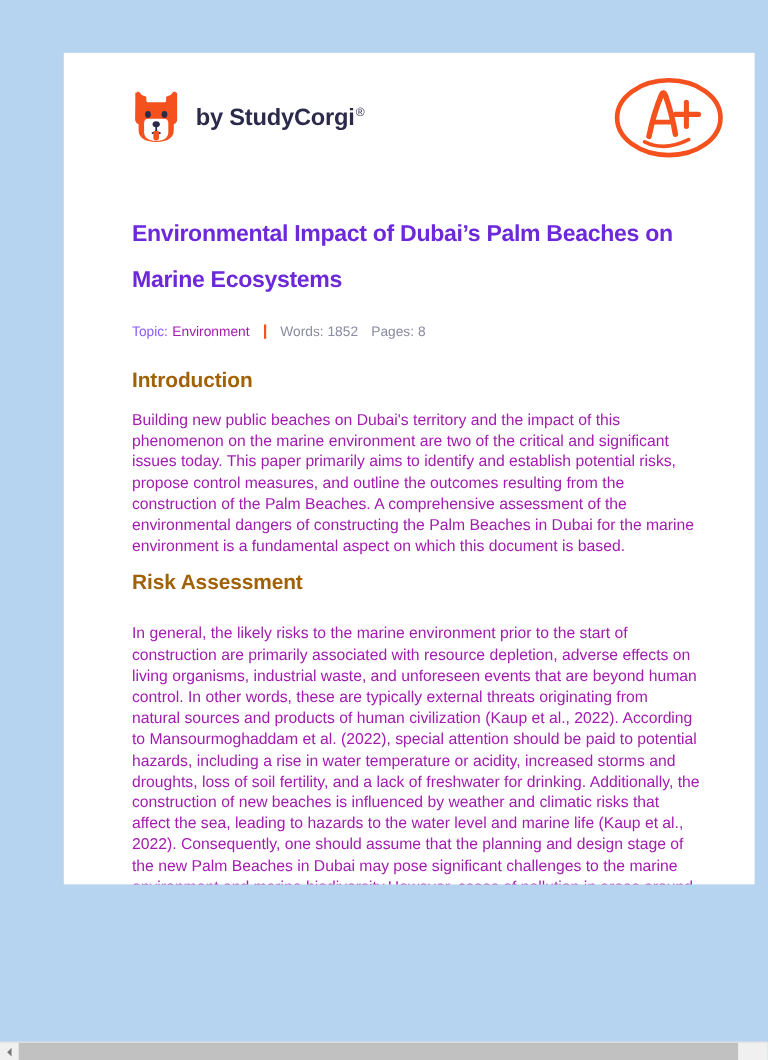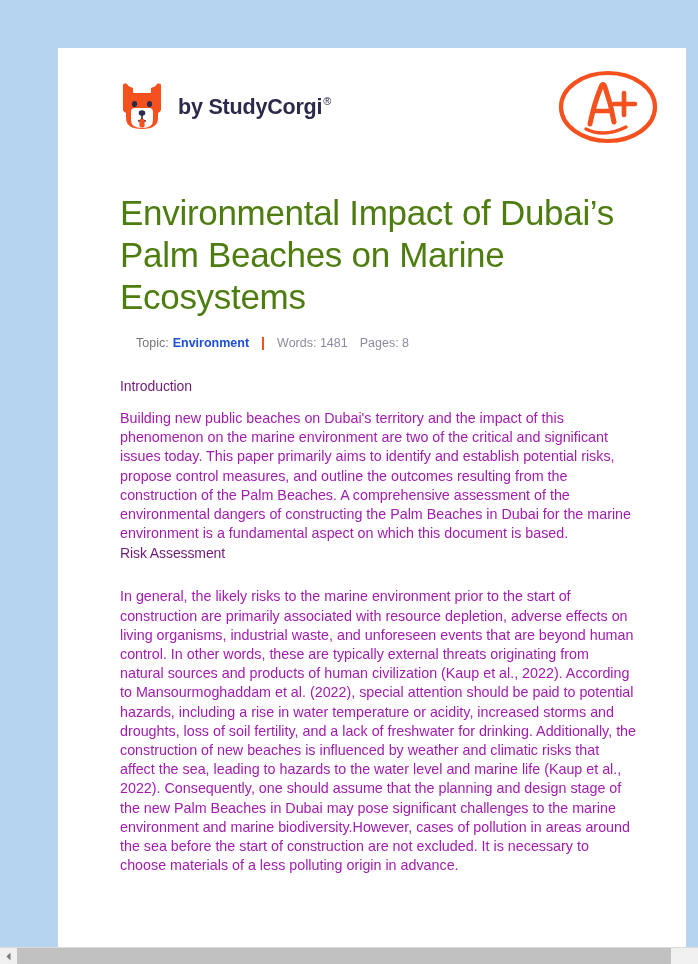--- a/index.html
+++ b/index.html
@@ -20,21 +20,21 @@
     background: #b6d3f0;
     overflow: hidden;
   }
 
   
   #sheet {
     position: absolute;
     left: 58px;
     top: 48px;
     width: 628px;
-    height: 900px;
+    height: 756px;
     background: #ffffff;
     overflow: hidden;
   }
 
   .inner {
     padding: 0 12px 0 62px;
   }
 
   
   .brand-row {
@@ -66,63 +66,63 @@
     vertical-align: super;
     font-weight: 500;
     margin-left: 1px;
   }
 
   .aplus-badge { width: 104px; height: 82px; display: block; margin-right: 4px; }
 
   
   h1.doc-title {
     margin: 44px 0 0 0;
-    font-size: 35px;
+    font-size: 21px;
     line-height: 42px;
-    font-weight: 400;
-    color: #4d7c0f;
+    font-weight: 700;
+    color: #6d28d9;
     letter-spacing: -0.3px;
     max-width: 520px;
   }
 
   
   .meta {
     margin-top: 18px;
     font-size: 12.5px;
     color: #8b8ba0;
     display: flex;
     align-items: center;
     flex-wrap: nowrap;
     white-space: nowrap;
   }
-  .meta .topic-label { color: #737373; margin-left: 16px; }
+  .meta .topic-label { color: #8b5cf6; }
   .meta .topic-value {
-    color: #1d4ed8;
-    font-weight: 700;
+    color: #a21caf;
+    font-weight: 400;
     margin-left: 4px;
   }
   .meta .sep {
     display: inline-block;
     width: 2px;
     height: 13px;
     background: #f4511e;
     margin: 0 13px;
     flex: none;
   }
   .meta .words { margin-right: 12px; }
 
   
   h2.section-head {
     margin: 28px 0 0 0;
-    font-size: 14px;
-    font-weight: 400;
-    color: #701a75;
+    font-size: 19px;
+    font-weight: 700;
+    color: #a16207;
     letter-spacing: -0.1px;
   }
-  h2.section-head.tight { margin-top: 2px; }
+  h2.section-head.tight { margin-top: 12px; }
 
   
   p.body {
     margin: 15px 0 0 0;
     font-size: 14.3px;
     line-height: 19.2px;
     color: #a21caf;
     max-width: 516px;
     text-align: left;
   }
@@ -200,21 +200,21 @@
           <path d="M30 63 Q48 72 70 61" fill="none" stroke="#f4511e" stroke-width="3.4" stroke-linecap="round"></path>
         </svg>
       </div>
 
       <h1 class="doc-title">Environmental Impact of Dubai’s Palm Beaches on Marine Ecosystems</h1>
 
       <div class="meta">
         <span class="topic-label">Topic:</span>
         <span class="topic-value">Environment</span>
         <span class="sep"></span>
-        <span class="words">Words: 1481</span>
+        <span class="words">Words: 1852</span>
         <span>Pages: 8</span>
       </div>
 
       <h2 class="section-head">Introduction</h2>
       <p class="body">Building new public beaches on Dubai's territory and the impact of this phenomenon on the marine environment are two of the critical and significant issues today. This paper primarily aims to identify and establish potential risks, propose control measures, and outline the outcomes resulting from the construction of the Palm Beaches. A comprehensive assessment of the environmental dangers of constructing the Palm Beaches in Dubai for the marine environment is a fundamental aspect on which this document is based.</p>
 
       <h2 class="section-head tight">Risk Assessment</h2>
       <p class="body tight">In general, the likely risks to the marine environment prior to the start of construction are primarily associated with resource depletion, adverse effects on living organisms, industrial waste, and unforeseen events that are beyond human control. In other words, these are typically external threats originating from natural sources and products of human civilization (Kaup et al., 2022). According to Mansourmoghaddam et al. (2022), special attention should be paid to potential hazards, including a rise in water temperature or acidity, increased storms and droughts, loss of soil fertility, and a lack of freshwater for drinking. Additionally, the construction of new beaches is influenced by weather and climatic risks that affect the sea, leading to hazards to the water level and marine life (Kaup et al., 2022). Consequently, one should assume that the planning and design stage of the new Palm Beaches in Dubai may pose significant challenges to the marine environment and marine biodiversity.However, cases of pollution in areas around the sea before the start of construction are not excluded. It is necessary to choose materials of a less polluting origin in advance.</p>
 
     </div>

